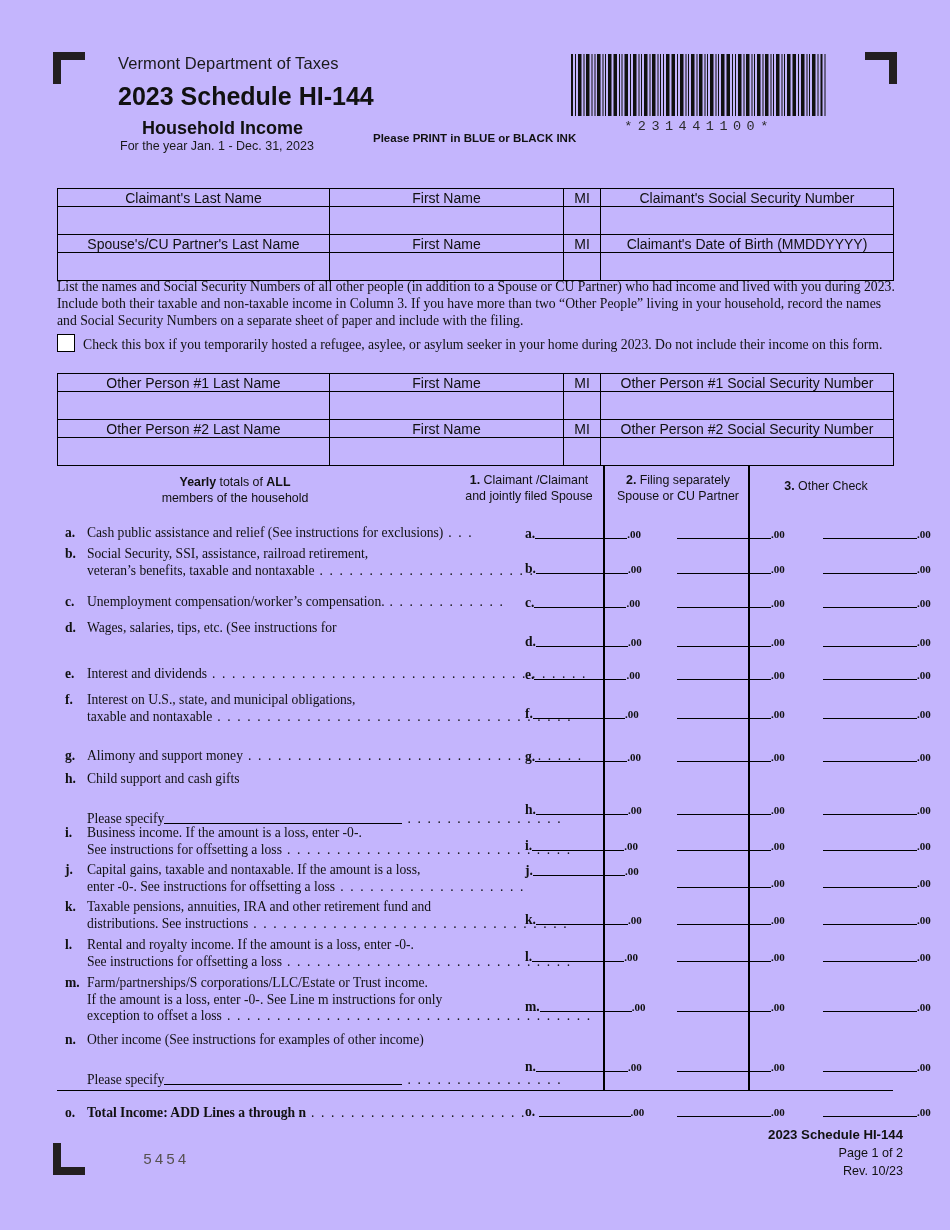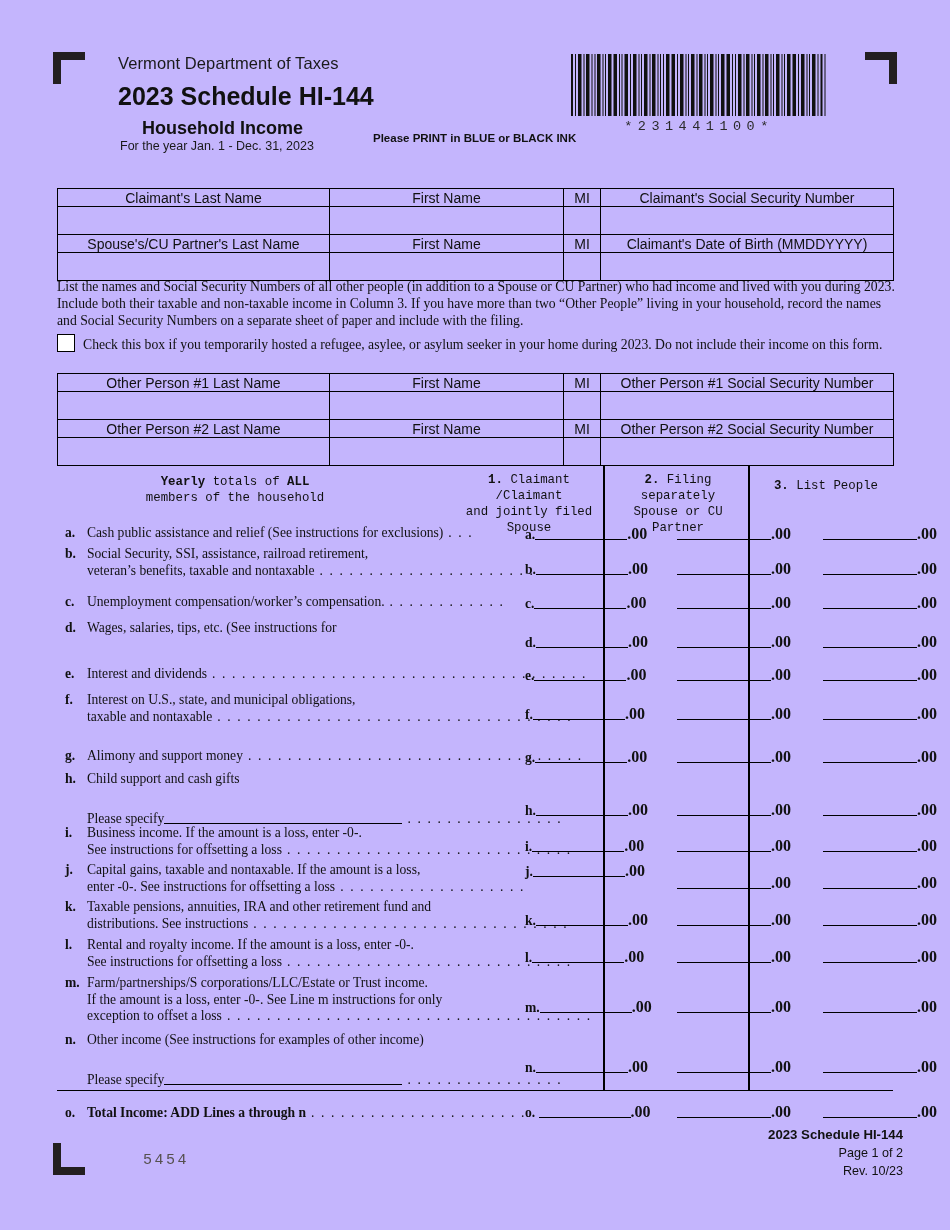--- a/index.html
+++ b/index.html
@@ -156,21 +156,21 @@
     width: 16px; height: 16px;
     border: 1.5px solid #000;
     vertical-align: -3px;
     margin-right: 8px;
     background: #fff;
   }
 
   
   .colhdr {
     position: absolute;
-    font-family: Liberation Mono, monospace;
+    font-family: Liberation Sans, sans-serif;
     font-size: 12.4px;
     line-height: 1.3;
     text-align: center;
     color: #111;
   }
   .colhdr b { font-weight: bold; }
   .colhdr-yearly {
     left: 75px; top: 474px;
     width: 320px;
   }
@@ -230,21 +230,21 @@
   .amt .aletter { font-weight: bold; }
   .amt .ablank {
     display: inline-block;
     width: 92px;
     border-bottom: 1.3px solid #000;
     height: 13px;
     vertical-align: -1px;
   }
   .amt .acents {
     font-weight: bold;
-    font-size: 16px;
+    font-size: 11px;
   }
   .amt1 { left: 468px; }
   .amt2 { left: 620px; }
   .amt3 { left: 766px; }
   .amt2 .ablank, .amt3 .ablank { width: 94px; }
 
   .specify-line {
     display: inline-block;
     width: 238px;
     border-bottom: 1.1px solid #000;
@@ -451,21 +451,21 @@
     <div><b>1.</b><span> Claimant /Claimant</span></div>
     <div>and jointly filed Spouse</div>
   </div>
 
   <div class="colhdr colhdr-2">
     <div><b>2.</b><span> Filing separately</span></div>
     <div>Spouse or CU Partner</div>
   </div>
 
   <div class="colhdr colhdr-3">
-    <div><b>3.</b><span> List People</span></div>
+    <div><b>3.</b><span> Other Check</span></div>
   </div>
 
   <div class="vdiv vdiv-1"></div>
   <div class="vdiv vdiv-2"></div>
   <div class="hrule-total"></div>
 
   <div class="lines" id="lines-container">
       <div class="lrow" style="position: absolute; left: 0px; top: 0px; width: 836px;">
         <div class="ldesc" style="top: 5px;">
           <span class="lletter-hang">a.</span>

